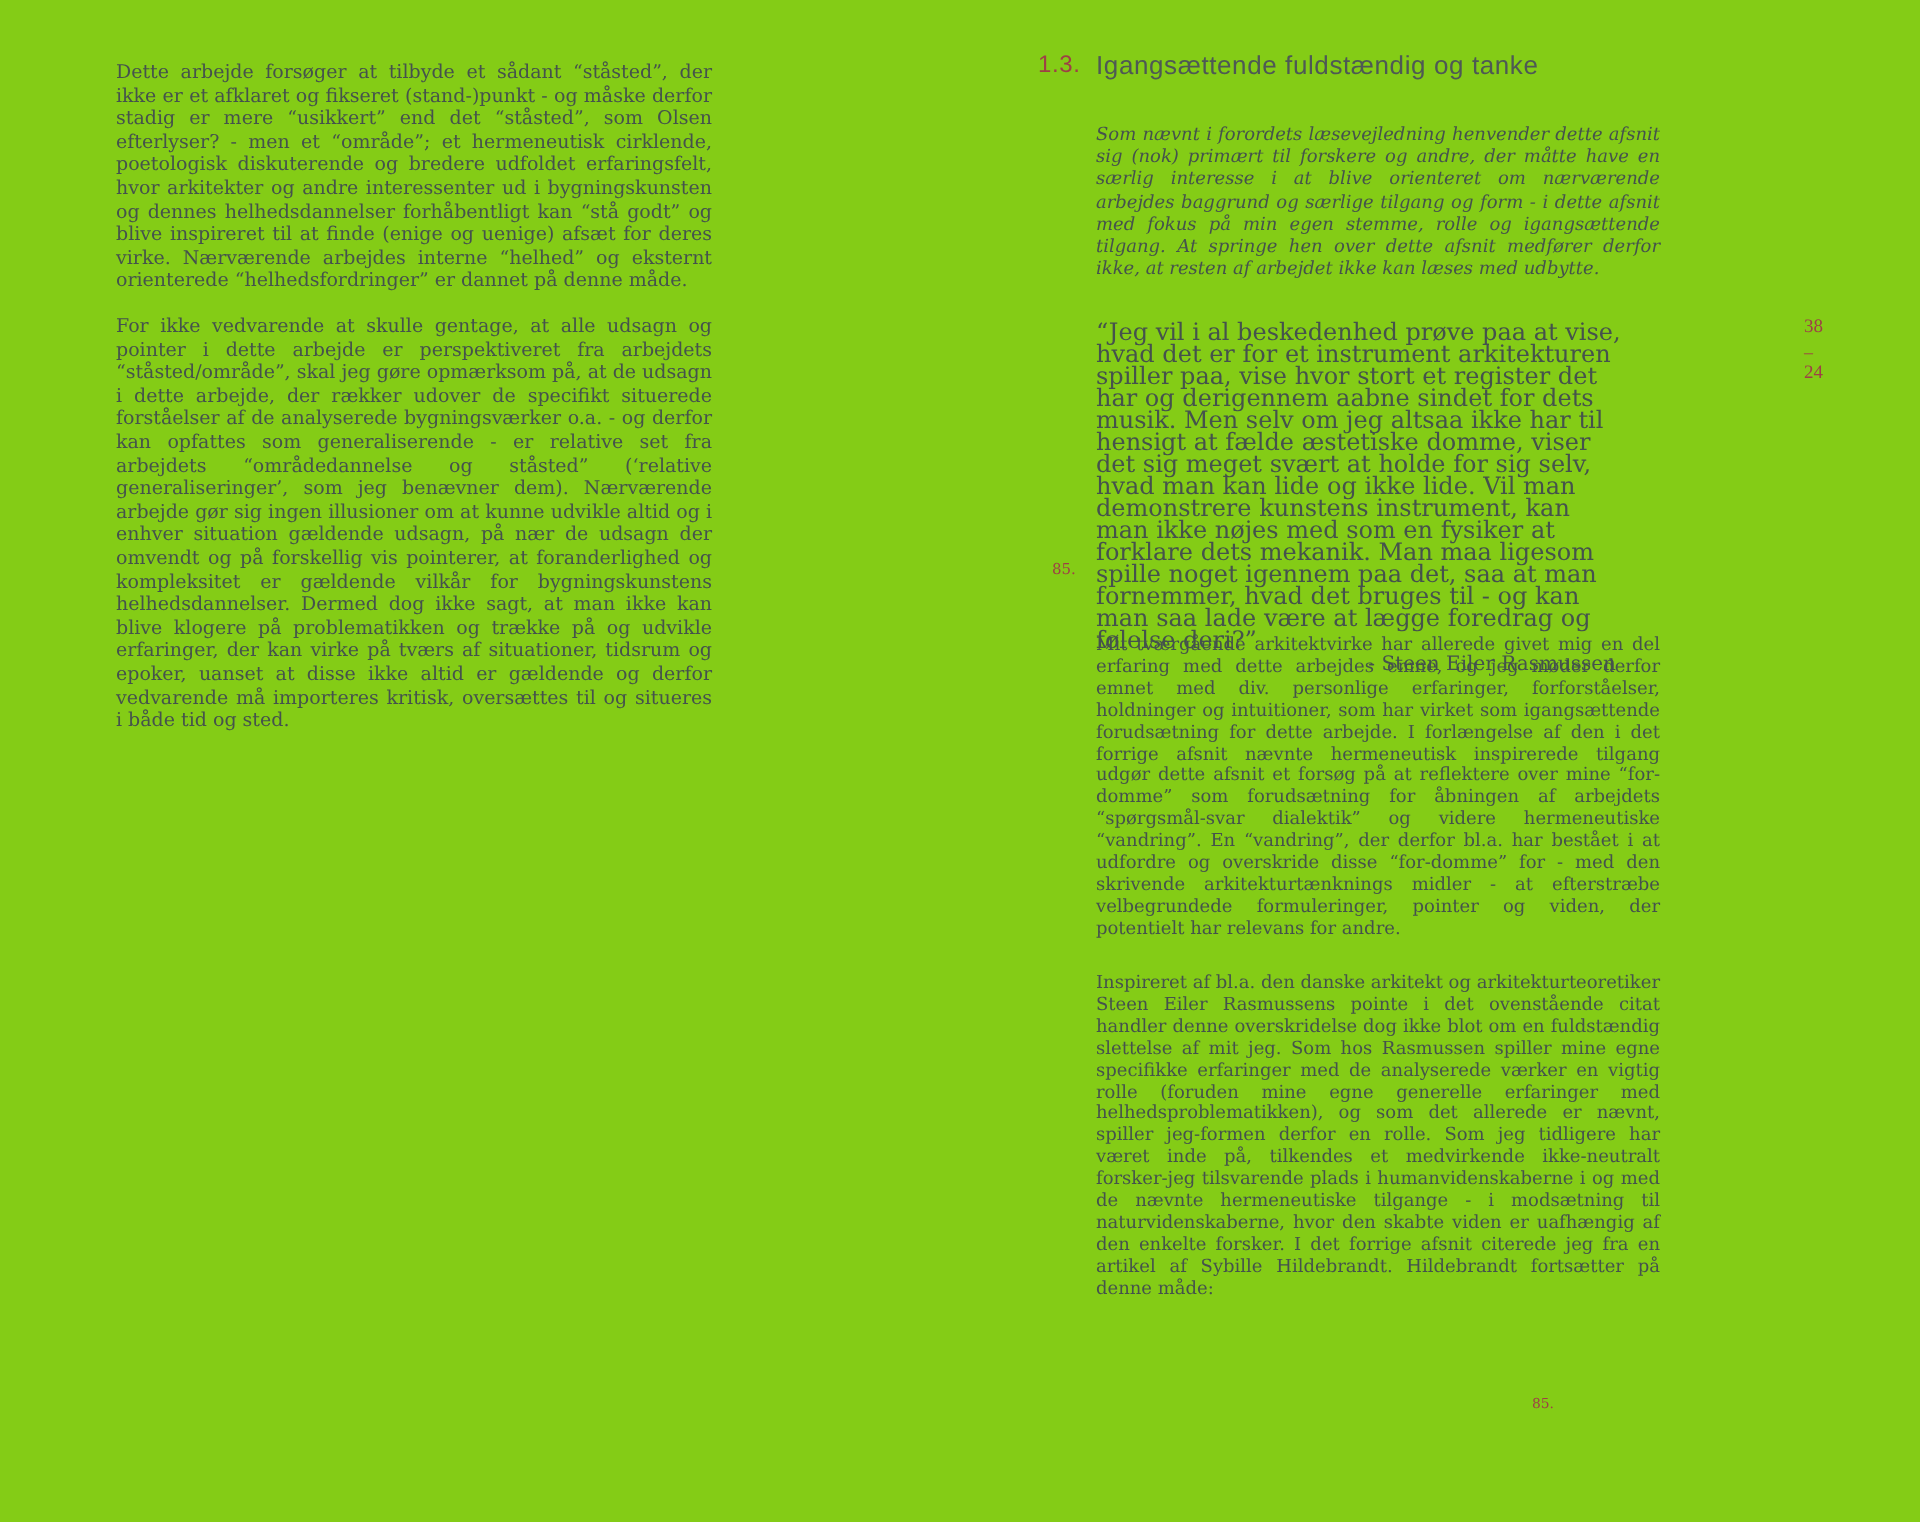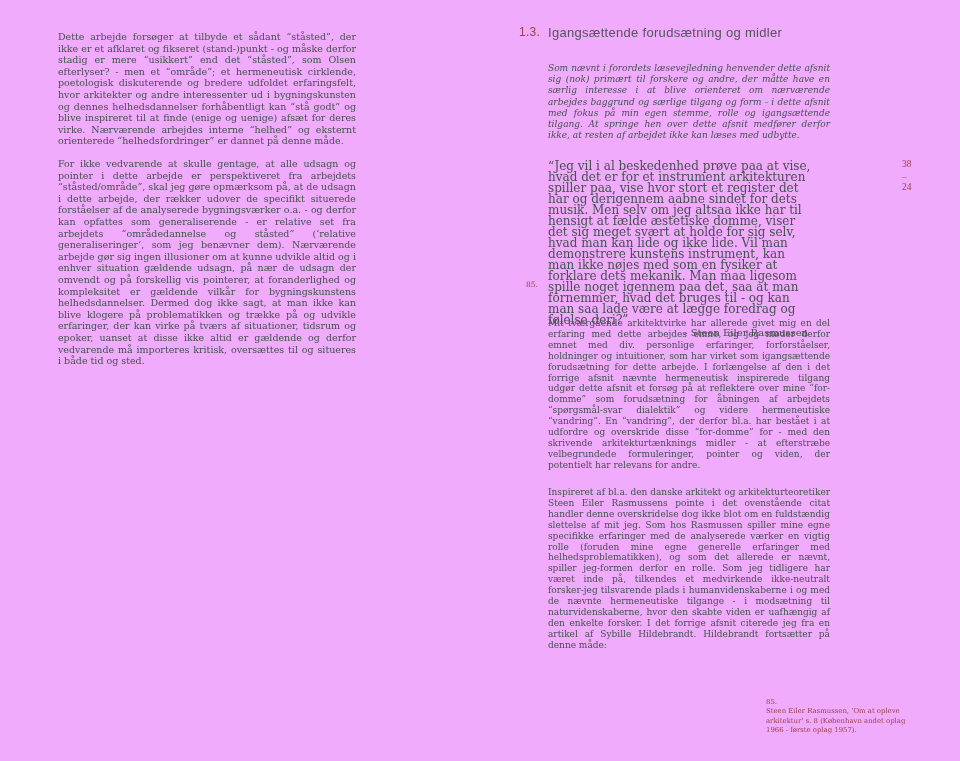--- a/index.html
+++ b/index.html
@@ -2,21 +2,21 @@
 <html lang="da" style="--body: #45524d; --accent: #9e4046; --heading: #4e5955;"><head>
 <meta charset="utf-8">
 <style>
   :root{
     --body:#45524d;
     --accent:#9e4046;
     --heading:#4e5955;
   }
   html,body{margin:0;padding:0;background:#ffffff;}
   .page{
-    position:relative;width:960px;height:761px;background:#f0abfc;overflow:hidden;
+    position:relative;width:960px;height:761px;background:#84cc16;overflow:hidden;
     font-family:"DejaVu Serif", serif;color:var(--body);
   }
   
   .lpara{
     position:absolute;left:58px;width:298px;margin:0;
     font-size:9.5px;line-height:11.6px;text-align:justify;
   }
   .lpara.p1{top:31px;}
   .lpara.p2{top:158px;}
   
@@ -69,21 +69,21 @@
 </head>
 <body>
 
 <div class="page">
 
   <p class="lpara p1">Dette arbejde forsøger at tilbyde et sådant “ståsted”, der ikke er et afklaret og fikseret (stand-)punkt - og måske derfor stadig er mere “usikkert” end det “ståsted”, som Olsen efterlyser? - men et “område”; et hermeneutisk cirklende, poetologisk diskuterende og bredere udfoldet erfaringsfelt, hvor arkitekter og andre interessenter ud i bygningskunsten og dennes helhedsdannelser forhåbentligt kan “stå godt” og blive inspireret til at finde (enige og uenige) afsæt for deres virke. Nærværende arbejdes interne “helhed” og eksternt orienterede “helhedsfordringer” er dannet på denne måde.</p>
   <p class="lpara p2">For ikke vedvarende at skulle gentage, at alle udsagn og pointer i dette arbejde er perspektiveret fra arbejdets “ståsted/område”, skal jeg gøre opmærksom på, at de udsagn i dette arbejde, der rækker udover de specifikt situerede forståelser af de analyserede bygningsværker o.a. - og derfor kan opfattes som generaliserende - er relative set fra arbejdets “områdedannelse og ståsted” (‘relative generaliseringer’, som jeg benævner dem). Nærværende arbejde gør sig ingen illusioner om at kunne udvikle altid og i enhver situation gældende udsagn, på nær de udsagn der omvendt og på forskellig vis pointerer, at foranderlighed og kompleksitet er gældende vilkår for bygningskunstens helhedsdannelser. Dermed dog ikke sagt, at man ikke kan blive klogere på problematikken og trække på og udvikle erfaringer, der kan virke på tværs af situationer, tidsrum og epoker, uanset at disse ikke altid er gældende og derfor vedvarende må importeres kritisk, oversættes til og situeres i både tid og sted.</p>
 
   <div class="heading">
     <span class="hnum">1.3.</span>
-    <span>Igangsættende forudsætning og midler</span>
+    <span>Igangsættende fuldstændig og tanke</span>
   </div>
 
   <p class="intro">Som nævnt i forordets læsevejledning henvender dette afsnit sig (nok) primært til forskere og andre, der måtte have en særlig interesse i at blive orienteret om nærværende arbejdes baggrund og særlige tilgang og form - i dette afsnit med fokus på min egen stemme, rolle og igangsættende tilgang. At springe hen over dette afsnit medfører derfor ikke, at resten af arbejdet ikke kan læses med udbytte.</p>
 
   <div class="quoteblock">
     <span class="fnmark">85.</span>
     <p class="quote">“Jeg vil i al beskedenhed prøve paa at vise, hvad det er for et instrument arkitekturen spiller paa, vise hvor stort et register det har og derigennem aabne sindet for dets musik. Men selv om jeg altsaa ikke har til hensigt at fælde æstetiske domme, viser det sig meget svært at holde for sig selv, hvad man kan lide og ikke lide. Vil man demonstrere kunstens instrument, kan man ikke nøjes med som en fysiker at forklare dets mekanik. Man maa ligesom spille noget igennem paa det, saa at man fornemmer, hvad det bruges til - og kan man saa lade være at lægge foredrag og følelse deri?”</p>
     <div class="attrib">- Steen Eiler Rasmussen</div>
   </div>
 
@@ -91,16 +91,15 @@
   <p class="rpara p2">Inspireret af bl.a. den danske arkitekt og arkitekturteoretiker Steen Eiler Rasmussens pointe i det ovenstående citat handler denne overskridelse dog ikke blot om en fuldstændig slettelse af mit jeg. Som hos Rasmussen spiller mine egne specifikke erfaringer med de analyserede værker en vigtig rolle (foruden mine egne generelle erfaringer med helhedsproblematikken), og som det allerede er nævnt, spiller jeg-formen derfor en rolle. Som jeg tidligere har været inde på, tilkendes et medvirkende ikke-neutralt forsker-jeg tilsvarende plads i humanvidenskaberne i og med de nævnte hermeneutiske tilgange - i modsætning til naturvidenskaberne, hvor den skabte viden er uafhængig af den enkelte forsker. I det forrige afsnit citerede jeg fra en artikel af Sybille Hildebrandt. Hildebrandt fortsætter på denne måde:</p>
 
   <div class="pagenums">
     <div>38</div>
     <div class="sep">–</div>
     <div>24</div>
   </div>
 
   <div class="footnote">
     <div class="fnum">85.</div>
-    <div>Steen Eiler Rasmussen, ‘Om at opleve arkitektur’ s. 8 (København andet oplag 1966 - første oplag 1957).</div>
   </div>
 
 </div>
 
 </body></html>

